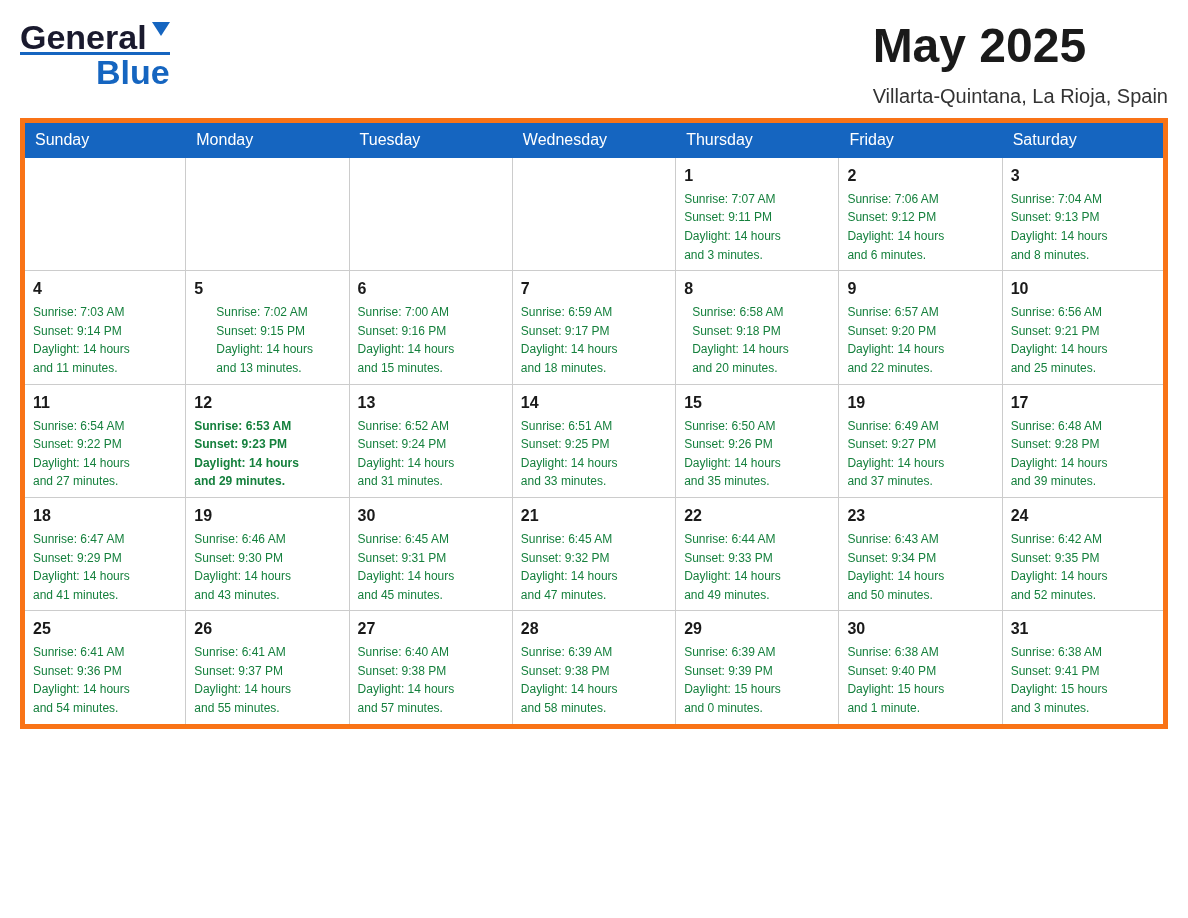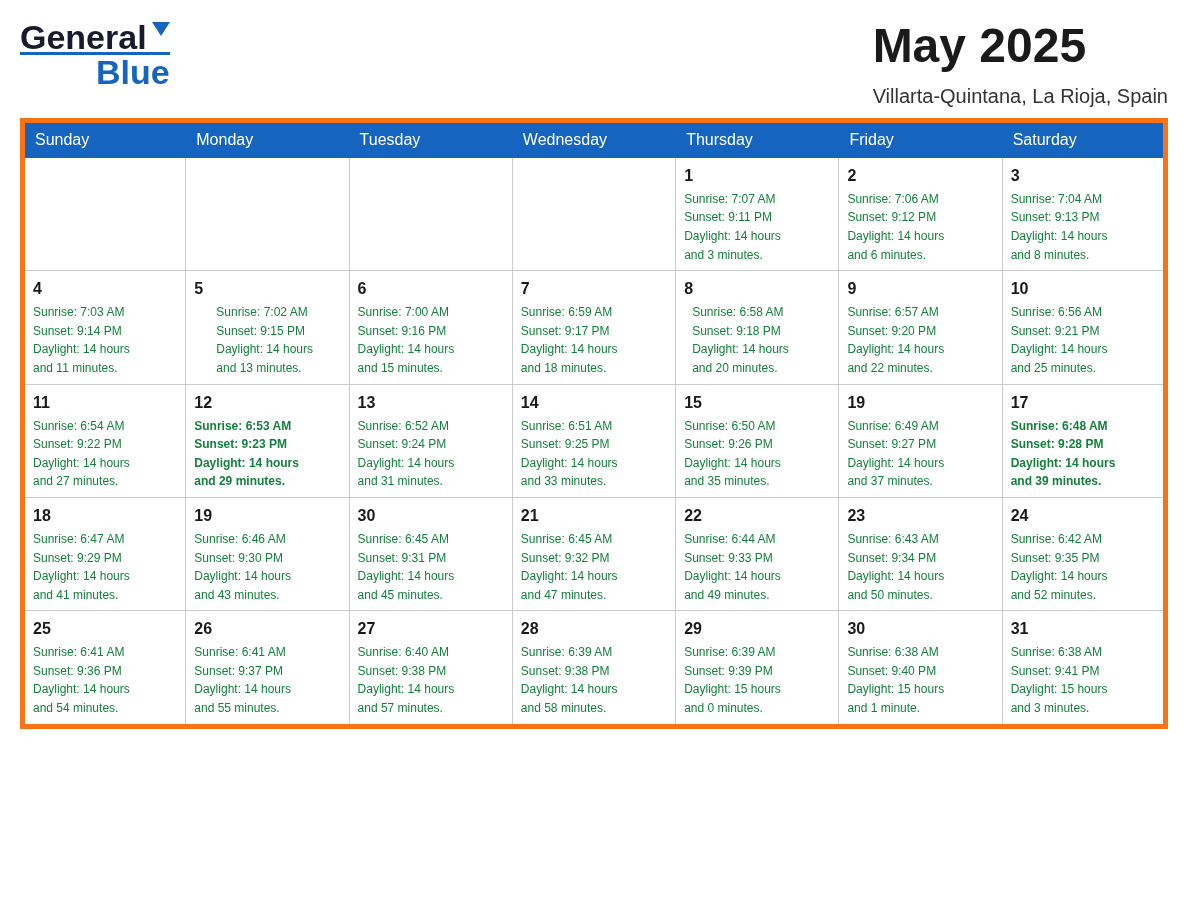--- a/index.html
+++ b/index.html
@@ -229,21 +229,21 @@
         </td>
         <td>
           <span class="day-number">19</span>
           <div class="day-info" style="white-space: pre-line;">Sunrise: 6:49 AM
 Sunset: 9:27 PM
 Daylight: 14 hours
 and 37 minutes.</div>
         </td>
         <td>
           <span class="day-number">17</span>
-          <div class="day-info" style="white-space: pre-line; font-weight: bold;">Sunrise: 6:48 AM
+          <div class="day-info" style="white-space: pre-line;">Sunrise: 6:48 AM
 Sunset: 9:28 PM
 Daylight: 14 hours
 and 39 minutes.</div>
         </td>
       </tr>
       <tr>
         <td>
           <span class="day-number">18</span>
           <div class="day-info" style="white-space: pre-line;">Sunrise: 6:47 AM
 Sunset: 9:29 PM

